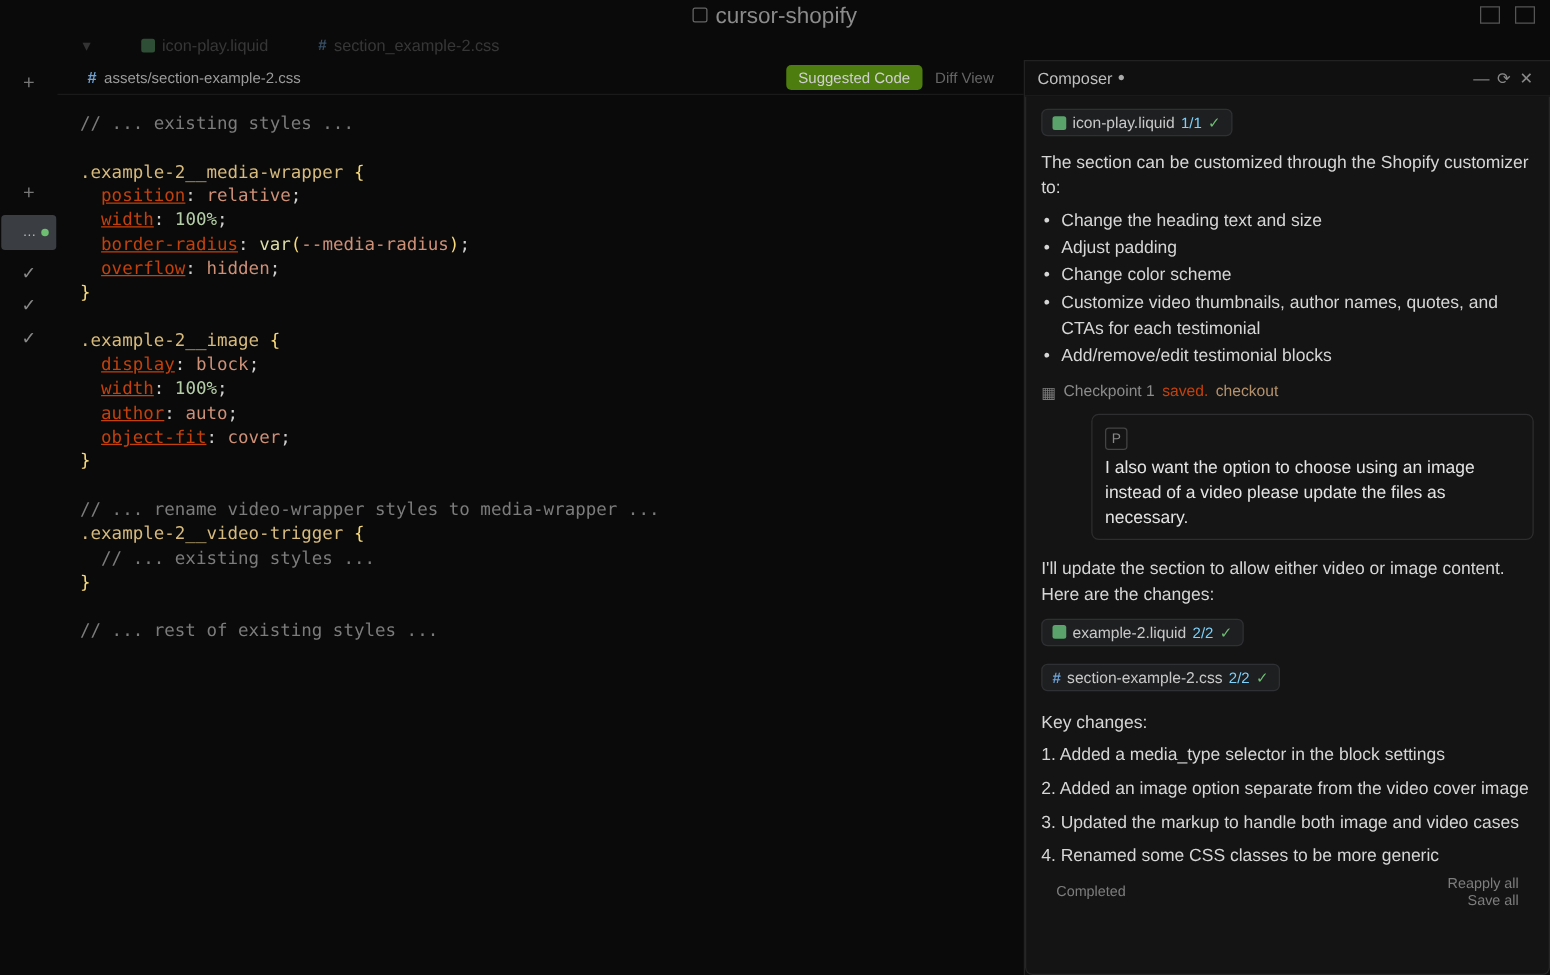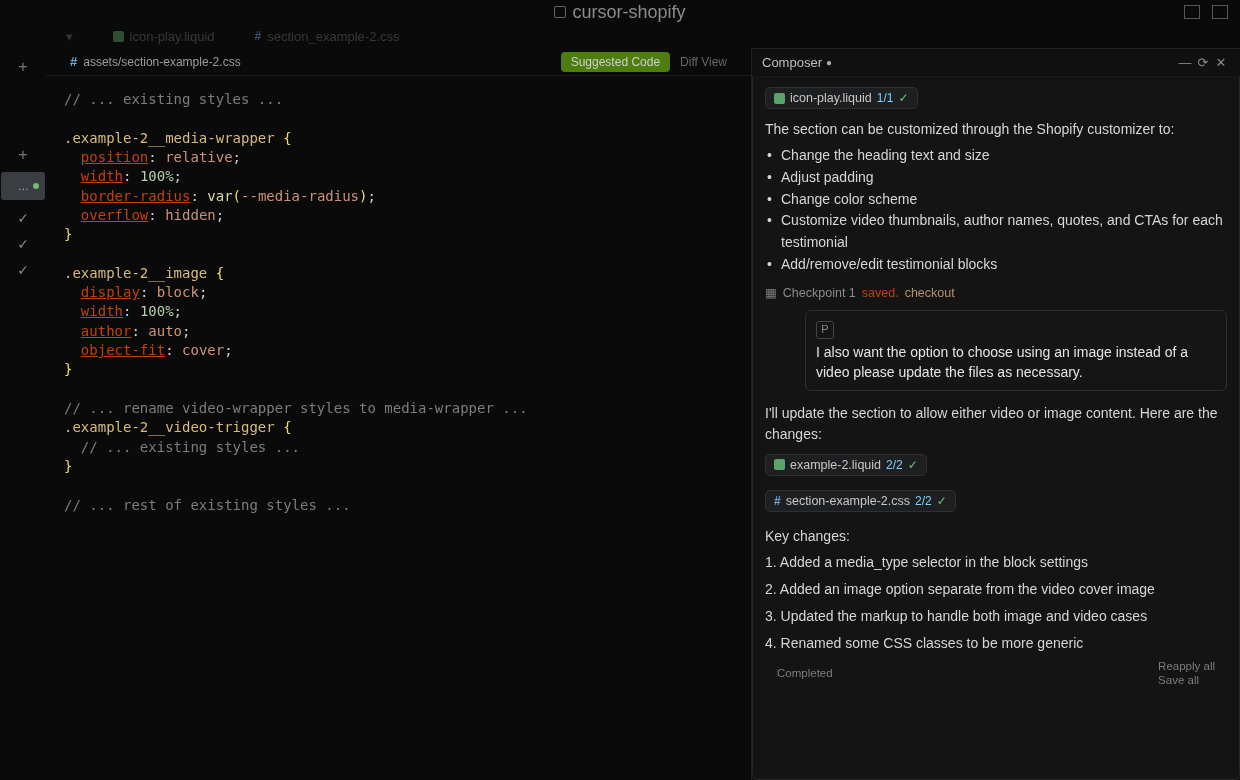--- a/index.html
+++ b/index.html
@@ -97,21 +97,21 @@
   .c-sel   { color: #d7ba7d; }
   .c-brace { color: #f8d97a; }
   .c-prop  { color: #c2410c; text-decoration: underline; }
   .c-punc  { color: #cfcfcf; }
   .c-val   { color: #ce9178; }
   .c-num   { color: #b5cea8; }
   .c-fn    { color: #dcdcaa; }
 
   
   .composer {
-    width: 488px; background: #101010;
+    width: 420px; background: #101010;
     display: flex; flex-direction: column;
     border-top: 1px solid #222;
   }
   .comp-head {
     height: 28px; display: flex; align-items: center;
     padding: 0 10px; font-size: 13px; color: #bfbfbf;
     border-bottom: 1px solid #1a1a1a;
   }
   .comp-head .dirty { margin-left: 4px; font-size: 10px; color: #aaa; }
   .comp-head .sp { flex: 1; }
@@ -161,20 +161,21 @@
     display: inline-flex; align-items: center; justify-content: center;
     color: #888; font-size: 11px; margin-bottom: 4px;
   }
   ol.olist { padding-left: 0; list-style: none; }
   ol.olist li { line-height: 1.5; margin-bottom: 6px; }
   .foot {
     height: 18px; display: flex; align-items: center;
     padding: 0 12px; font-size: 11.5px; color: #7d7d7d;
     justify-content: space-between;
     margin-top: 4px;
+    text-align: right;
   }
   .foot .right { display:flex; gap: 2px; flex-direction: column; }
 </style>
 </head>
 <body>
 
 <div class="titlebar">
   <div class="title-wrap">
     <span class="title-icon"></span>
     <span>cursor-shopify</span>

